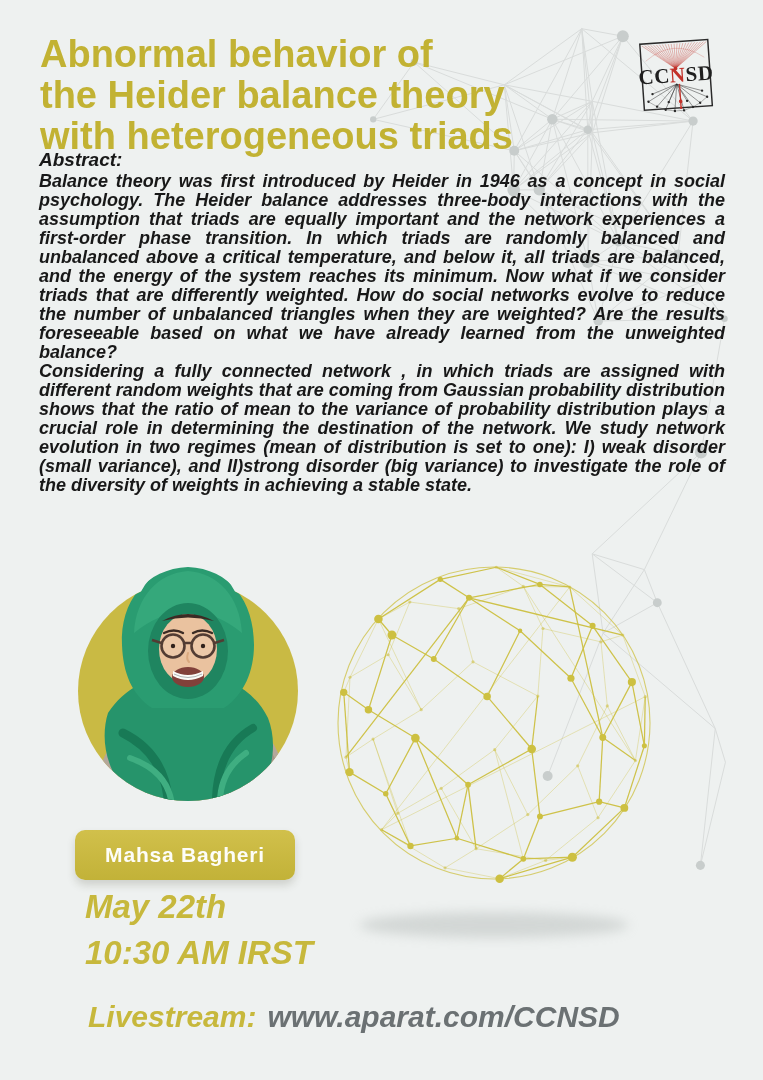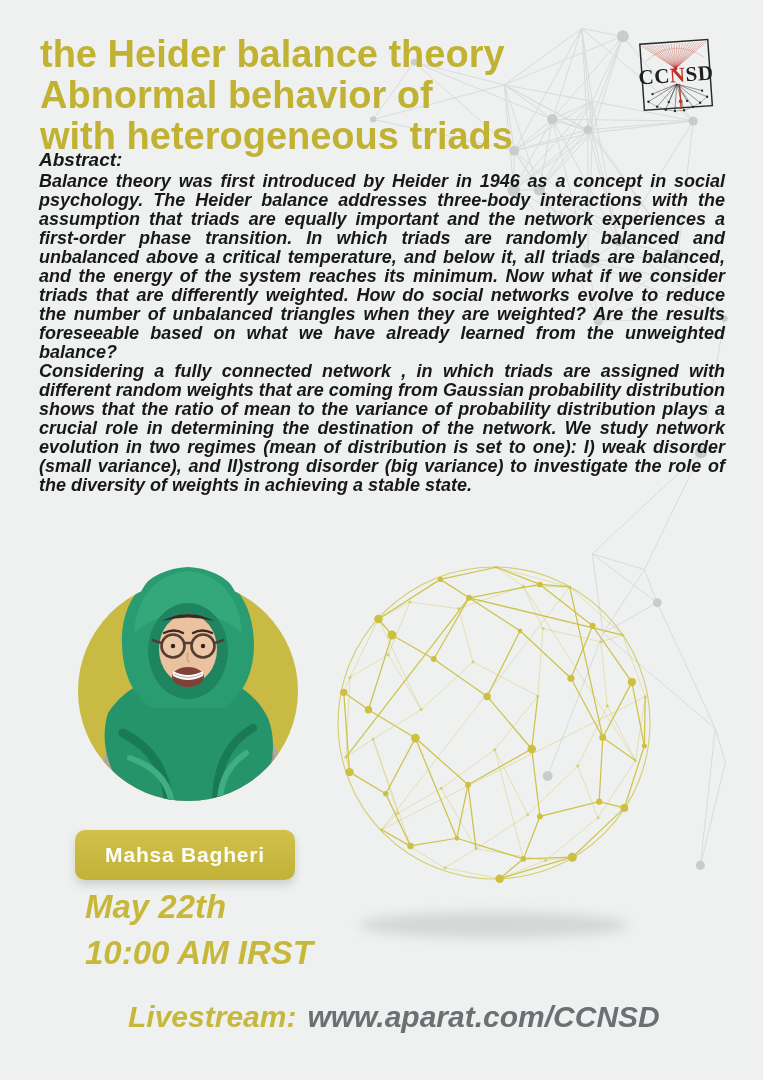--- a/index.html
+++ b/index.html
@@ -22,21 +22,21 @@
   .abstract p{margin:0;font-size:18px;line-height:19px;text-align:justify;}
   .photo{position:absolute;left:68px;top:553px;width:250px;height:265px;}
   .badge{position:absolute;left:75px;top:830px;width:220px;height:50px;
          background:linear-gradient(#d1c04b,#c2b238);border-radius:10px;
          box-shadow:0 5px 9px rgba(60,60,40,.18);
          display:flex;align-items:center;justify-content:center;}
   .badge span{color:#fdfdf8;font-size:21px;font-weight:700;letter-spacing:.8px;}
   .datetime{position:absolute;left:85px;top:884px;width:285px;text-align:left;
             font-style:italic;font-weight:700;color:#c7b83c;font-size:33px;line-height:46px;}
   .livestream{position:absolute;left:88px;top:1000px;font-style:italic;font-weight:700;
-              font-size:30px;white-space:nowrap;margin-left:40px;}
+              font-size:30px;white-space:nowrap;}
   .livestream .label{color:#c7b83c;}
   .livestream .url{color:#6b7173;margin-left:11px;}
   #sphere-svg{left:320px;top:550px;}
 </style>
 </head>
 <body>
 
 <div class="poster">
 
   <svg id="bg-mesh" width="763" height="1080" viewBox="0 0 763 1080">
@@ -155,22 +155,22 @@
       <circle cx="598.2724741613492" cy="320.97937215468846" r="4.800772847724147" fill="#c8cdcc"></circle>
       <circle cx="701.0168335726485" cy="452.4252350104507" r="6.082482675672509" fill="#c8cdcc"></circle>
       <circle cx="657.2925691772252" cy="602.7200556080788" r="4.428495276370086" fill="#c8cdcc"></circle>
       <circle cx="724.4662298122421" cy="318.8080283335876" r="3.279164648614824" fill="#c8cdcc"></circle>
       <circle cx="618.4829464321956" cy="241.6478037973866" r="4.799303558538668" fill="#c8cdcc"></circle>
       <circle cx="547.6456727250479" cy="776.0586992406752" r="4.958878364297561" fill="#c8cdcc"></circle>
       <circle cx="678.1426702672616" cy="254.54169730190188" r="5.11310193000827" fill="#c8cdcc"></circle>
     </svg>
 
   <h1 class="title" style="margin:0">
+    <span>Abnormal behavior of</span>
     <span>the Heider balance theory</span>
-    <span>Abnormal behavior of</span>
     <span>with heterogeneous triads</span>
   </h1>
 
   <div class="logo">
     <svg id="logo-svg" width="92" height="92" viewBox="0 0 100 100">
         <g transform="rotate(-4 50 50)">
           <rect x="13" y="15" width="74" height="72" fill="none" stroke="#2a2a2a" stroke-width="1.6"></rect>
           <line x1="50" y1="44" x2="15" y2="17" stroke="#c23129" stroke-width="0.5" opacity="0.7"></line>
           <line x1="50" y1="44" x2="18.2" y2="17" stroke="#c23129" stroke-width="0.5" opacity="0.7"></line>
           <line x1="50" y1="44" x2="21.4" y2="17" stroke="#c23129" stroke-width="0.5" opacity="0.7"></line>
@@ -281,21 +281,21 @@
       </g>
     </svg>
   </div>
 
   <div class="badge">
     <span>Mahsa Bagheri</span>
   </div>
 
   <div class="datetime">
     <div>May 22th</div>
-    <div>10:00 AM IRST</div>
+    <div>10:30 AM IRST</div>
   </div>
 
   <div class="livestream">
     <span class="label">Livestream:</span><span class="url">www.aparat.com/CCNSD</span>
   </div>
 
   <svg id="sphere-svg" width="360" height="400" viewBox="0 0 360 400">
       <defs>
         <filter id="blur6" x="-50%" y="-50%" width="200%" height="200%">
           <feGaussianBlur stdDeviation="6"></feGaussianBlur>

